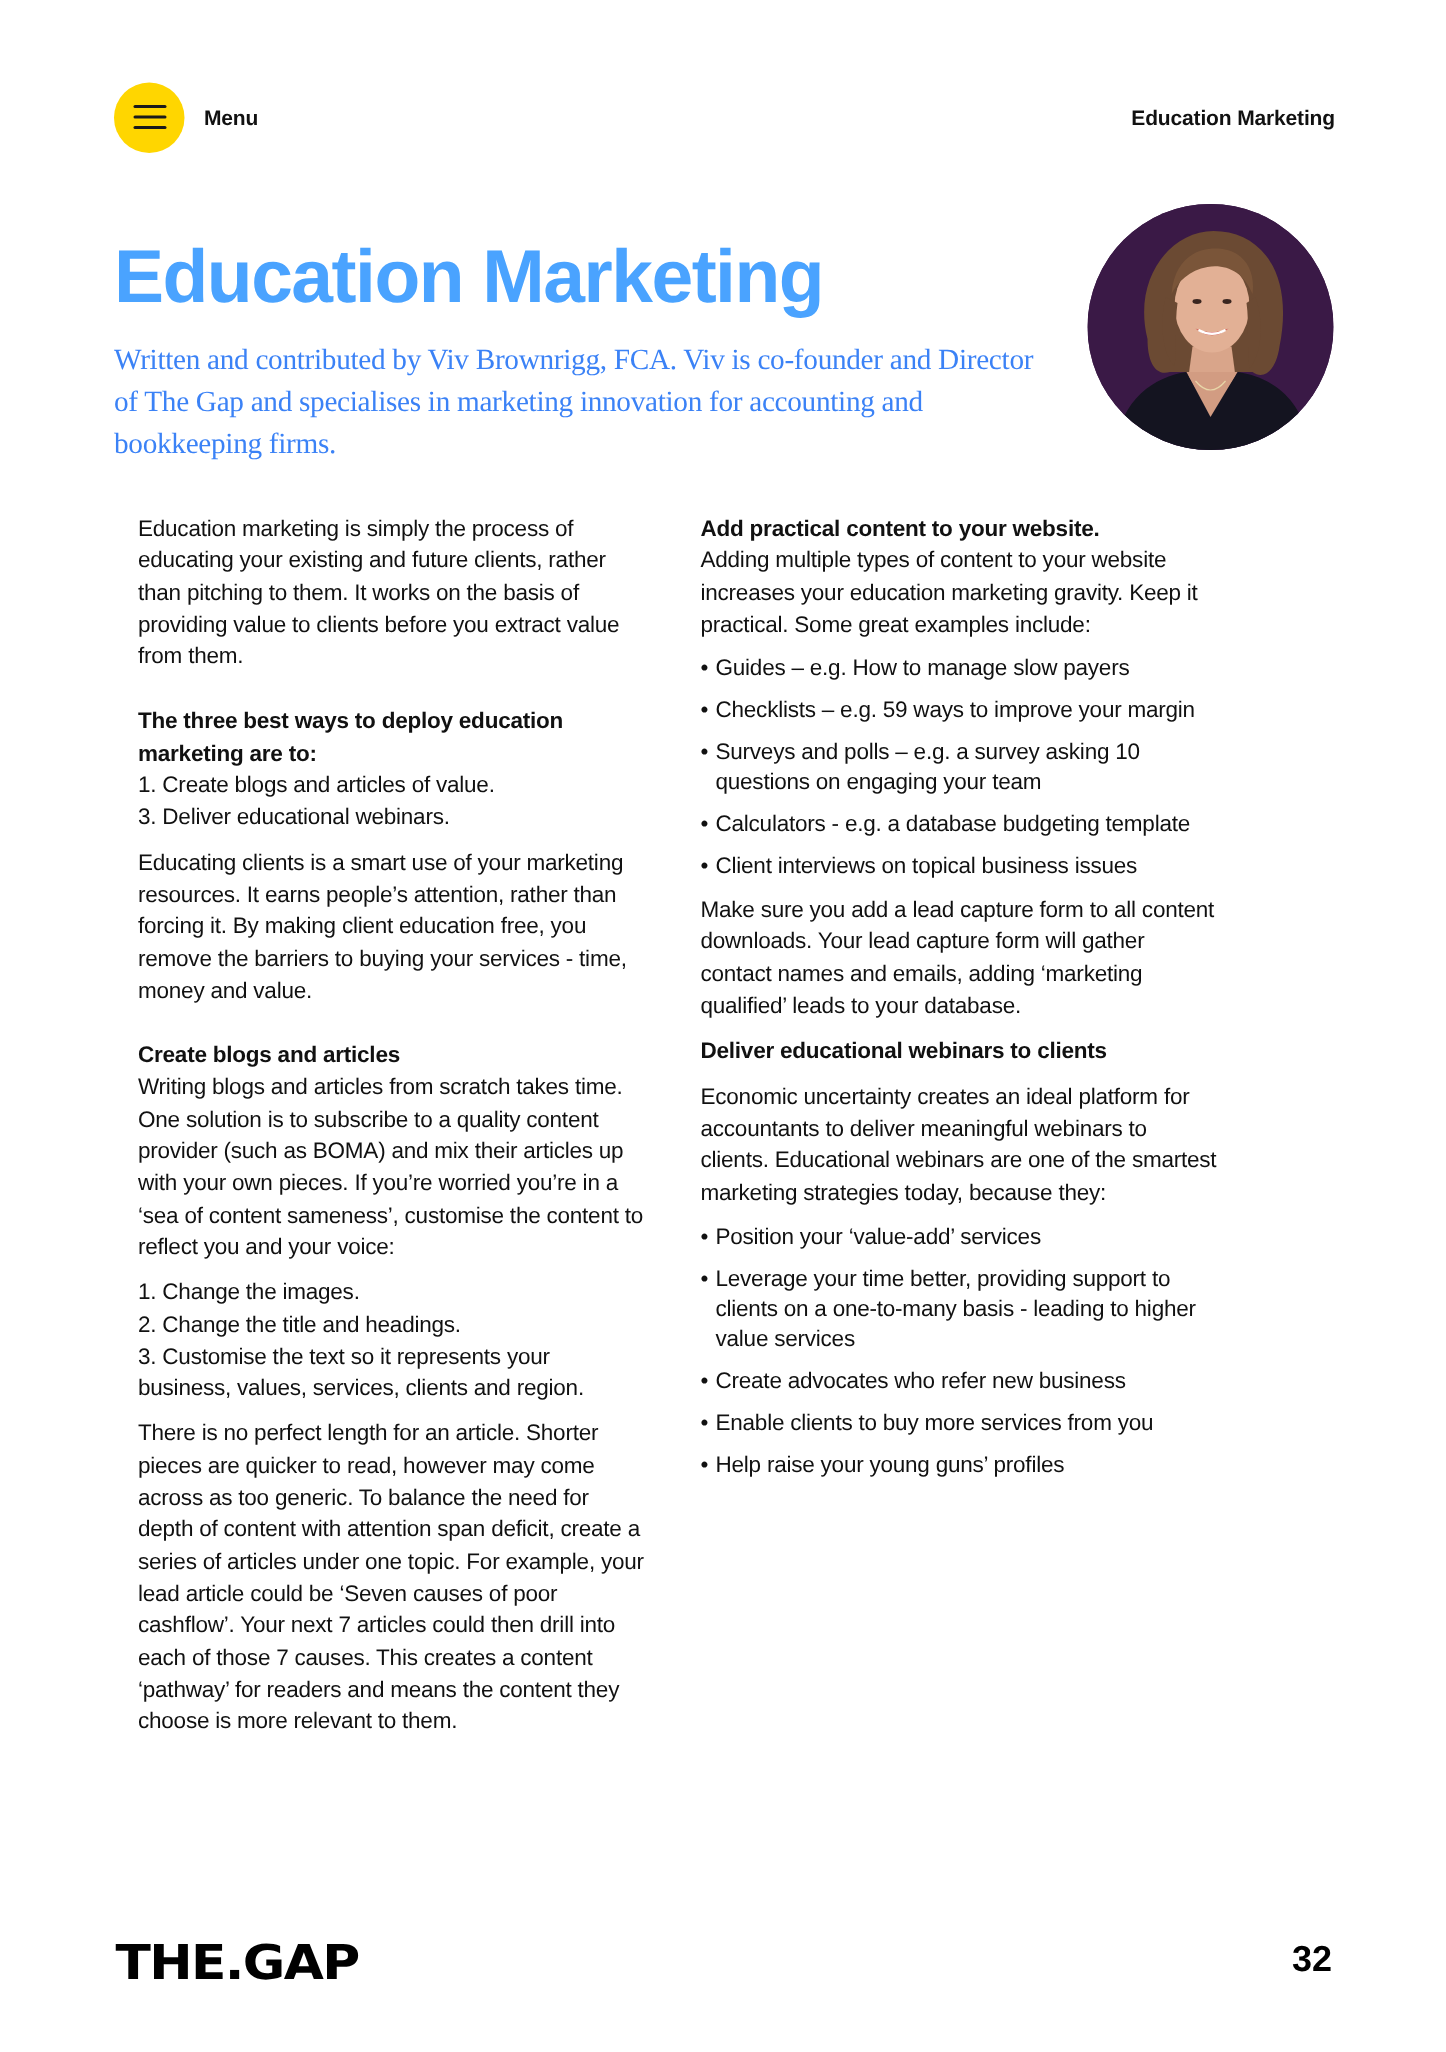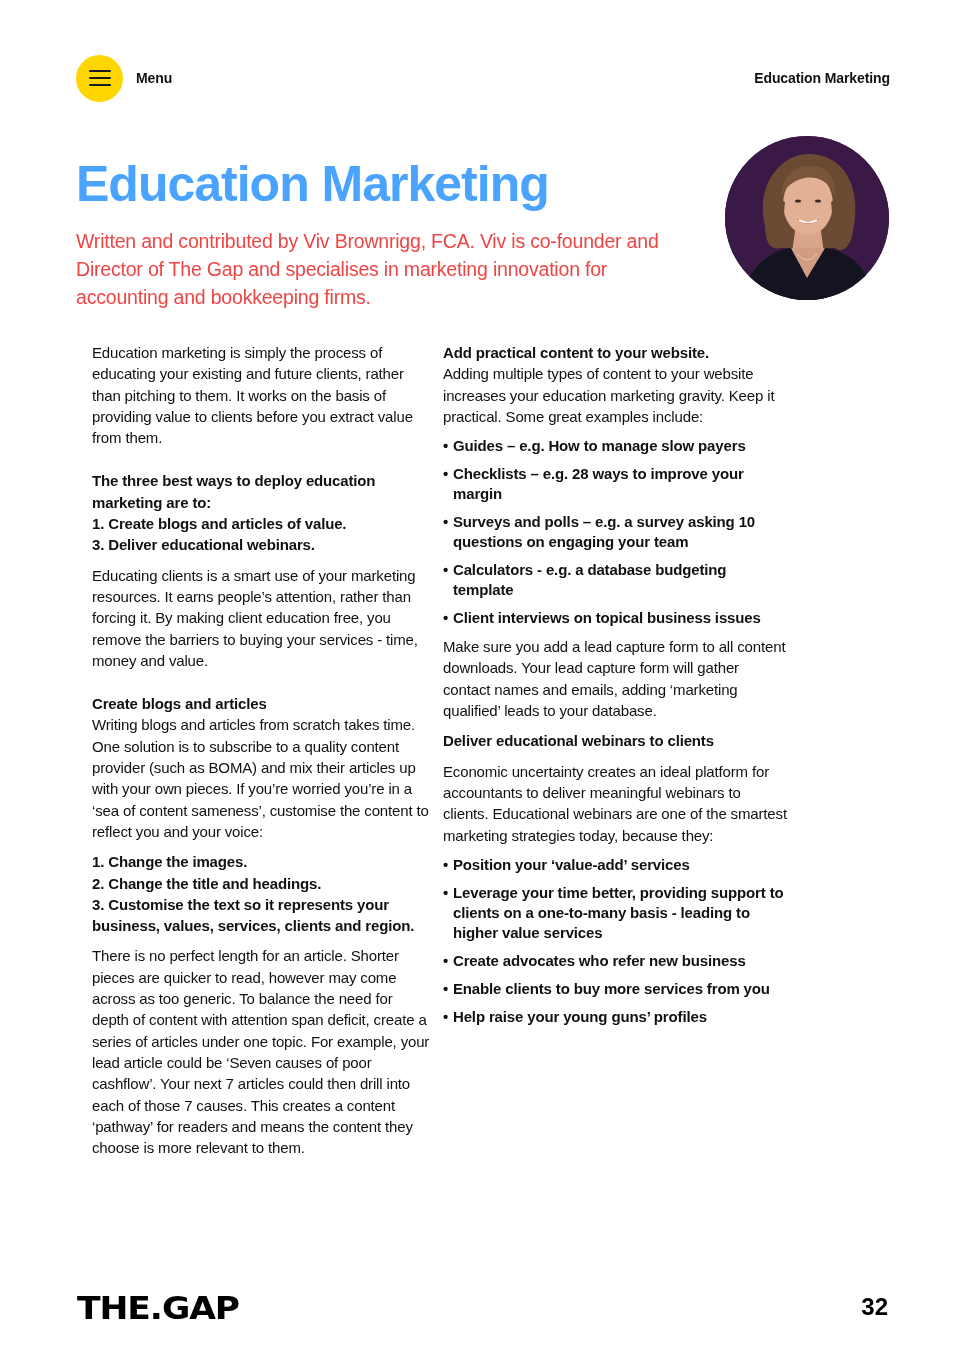--- a/index.html
+++ b/index.html
@@ -24,34 +24,34 @@
     .menu-label { font-size: 14px; font-weight: bold; letter-spacing: -0.1px; text-align: right; }
     .section-label { font-size: 14px; font-weight: bold; letter-spacing: -0.1px; }
 
     .title {
       position: absolute; left: 76px; top: 152px;
       font-size: 50px; font-weight: bold; color: #4aa3ff; letter-spacing: -1px;
       line-height: 64px;
     }
     .intro {
       position: absolute; left: 76px; top: 227px; width: 620px;
-      font-size: 19.5px; line-height: 28px; color: #ef4444; letter-spacing: -0.2px;
+      font-size: 19.5px; line-height: 28px; color: #3b82f6; letter-spacing: -0.2px; font-family: Liberation Serif, serif;
     }
     .avatar {
       position: absolute; left: 725px; top: 136px; width: 164px; height: 164px;
       border-radius: 50%; overflow: hidden; background: #3b1a47;
     }
 
     .col { position: absolute; top: 342px; font-size: 15px; line-height: 21.3px; letter-spacing: -0.15px; color: #111; margin-left: 15px; }
     .col-left { left: 77px; width: 340px; }
-    .col-right { left: 428px; width: 345px; }
+    .col-right { left: 452px; width: 345px; }
     .col p { margin-bottom: 9px; }
     .col .gap-lg { margin-top: 22px; }
     .col .heading { font-weight: bold; }
-    .col ol, .col ul { list-style: none; font-weight: bold; }
+    .col ol, .col ul { list-style: none; }
     .col ol li { margin: 0; }
     .col ul.bullets li { position: relative; padding-left: 10px; margin-bottom: 8px; line-height: 20px; }
     .col ul.bullets li::before { content: "\2022"; position: absolute; left: 0; top: 0; }
     .col .block { margin-bottom: 9px; }
 
     .footer-logo {
       position: absolute; left: 77px; top: 1290px;
       font-family: "DejaVu Sans", sans-serif; font-weight: bold; font-size: 32px;
       letter-spacing: -1px; line-height: 36px; color: #000;
       transform: scaleX(1.08); transform-origin: left center;
@@ -136,21 +136,21 @@
 </div>
 
 <div class="col col-right">
   <div class="block">
     <div class="heading">Add practical content to your website.</div>
     <div>Adding multiple types of content to your website increases your education marketing gravity. Keep it practical. Some great examples include:</div>
   </div>
 
   <ul class="bullets">
     <li>Guides – e.g. How to manage slow payers</li>
-    <li>Checklists – e.g. 28 ways to improve your margin</li>
+    <li>Checklists – e.g. 59 ways to improve your margin</li>
     <li>Surveys and polls – e.g. a survey asking 10 questions on engaging your team</li>
     <li>Calculators - e.g. a database budgeting template</li>
     <li>Client interviews on topical business issues</li>
   </ul>
 
   <p>Make sure you add a lead capture form to all content downloads. Your lead capture form will gather contact names and emails, adding ‘marketing qualified’ leads to your database.</p>
 
   <p class="heading">Deliver educational webinars to clients</p>
   <p>Economic uncertainty creates an ideal platform for accountants to deliver meaningful webinars to clients. Educational webinars are one of the smartest marketing strategies today, because they:</p>
 

